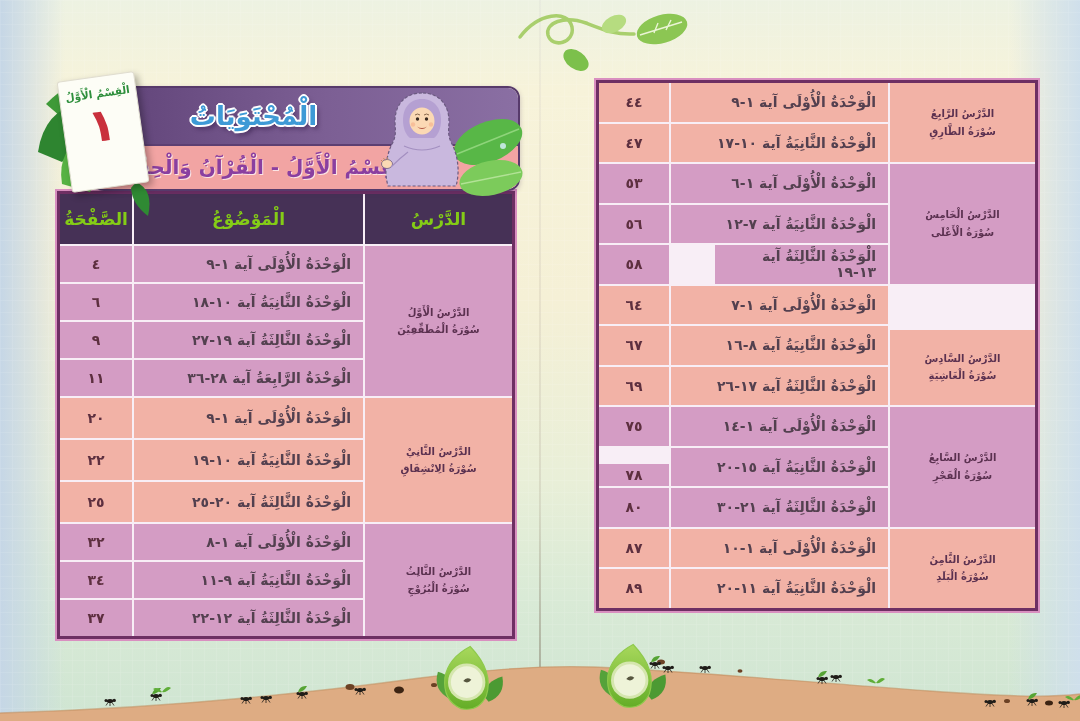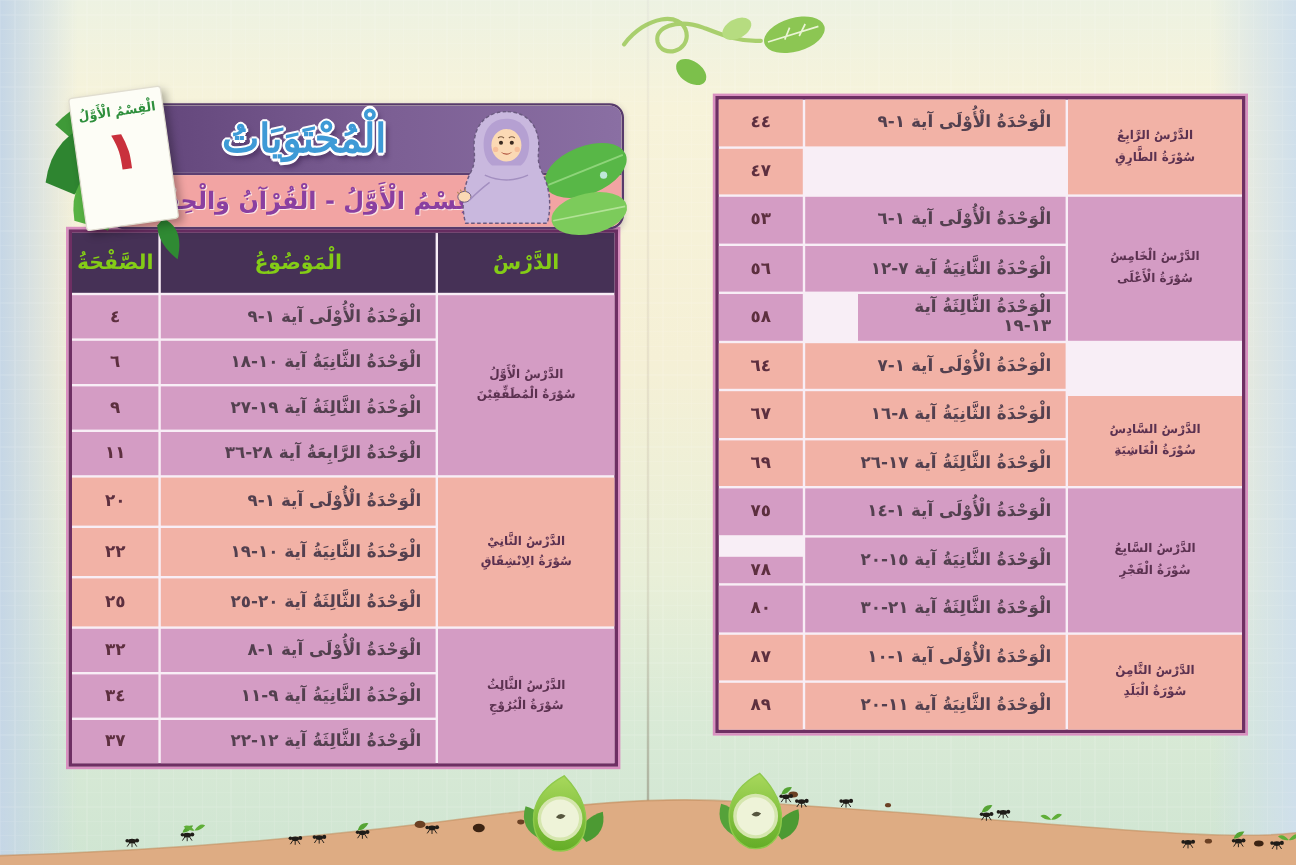--- a/index.html
+++ b/index.html
@@ -22,22 +22,22 @@
     repeating-linear-gradient(0deg,rgba(255,255,255,.5) 0 1px,transparent 1px 12px);}
   .spine{position:absolute;left:539px;top:0;width:2px;height:100%;
     background:linear-gradient(180deg,rgba(130,120,140,.06),rgba(130,110,90,.16) 70%,rgba(90,70,50,.4));}
 
   
   .banner{position:absolute;left:92px;top:86px;width:424px;height:101px;z-index:2;
     border:2px solid #573a6b;border-radius:12px;overflow:hidden;
     display:flex;flex-direction:column;box-shadow:0 2px 5px rgba(60,30,80,.25);}
   .banner .titleband{flex:57 0 0;background:linear-gradient(90deg,#5f4277,#7c5f94 55%,#8a6fa3);
     display:flex;align-items:center;justify-content:center;padding-right:105px;border-bottom:2px solid #5d3f72;}
-  .banner .title{font-size:33px;font-weight:bold;color:var(--title-blue);letter-spacing:1px;
-    text-shadow:-2px 0 0 #fff,2px 0 0 #fff,0 -2px 0 #fff,0 2px 0 #fff,-1px -1px #fff,1px 1px #fff,-1px 1px #fff,1px -1px #fff,3px 4px 4px rgba(50,25,70,.55);font-family:Liberation Serif, serif;}
+  .banner .title{font-size:26px;font-weight:bold;color:var(--title-blue);letter-spacing:1px;
+    text-shadow:-2px 0 0 #fff,2px 0 0 #fff,0 -2px 0 #fff,0 2px 0 #fff,-1px -1px #fff,1px 1px #fff,-1px 1px #fff,1px -1px #fff,3px 4px 4px rgba(50,25,70,.55);}
   .banner .subband{flex:44 0 0;background:var(--banner-pink);display:flex;align-items:center;justify-content:center;padding-right:88px;}
   .banner .subtitle{font-size:20px;font-weight:bold;color:var(--subtitle-purple);
     text-shadow:1px 1px 0 rgba(255,255,255,.7);}
   .girl{position:absolute;left:374px;top:88px;width:96px;height:100px;z-index:5;}
   .banner-leaves{position:absolute;left:433px;top:116px;width:96px;height:88px;z-index:4;}
 
   
   .bookmark{position:absolute;left:36px;top:64px;width:140px;height:162px;z-index:6;}
   .bookmark svg{position:absolute;inset:0;}
   .bookmark .card{position:absolute;left:28px;top:12px;width:78px;height:112px;background:#fdfdf6;
@@ -182,20 +182,21 @@
 
   <div class="toc right-toc">
     <div class="tbody">
         <div class="grp tone-salmon">
           <div class="cell lesson" style="grid-area: 1 / 1 / span 2;">
             <div class="l1">الدَّرْسُ الرَّابِعُ</div>
             <div class="l2">سُوْرَةُ الطَّارِقِ</div>
           </div>
           <div class="cell topic" style="grid-area: 1 / 2;">الْوَحْدَةُ الْأُوْلَى آية ١-٩</div>
           <div class="cell pagenum" style="grid-area: 1 / 3;">٤٤</div>
+          <div class="cell topic" style="grid-area: 2 / 2;">الْوَحْدَةُ الثَّانِيَةُ آية ١٠-١٧</div>
           <div class="cell pagenum" style="grid-area: 2 / 3;">٤٧</div>
         </div>
         <div class="grp tone-mauve">
           <div class="cell lesson" style="grid-area: 1 / 1 / span 3;">
             <div class="l1">الدَّرْسُ الْخَامِسُ</div>
             <div class="l2">سُوْرَةُ الْأَعْلَى</div>
           </div>
           <div class="cell topic" style="grid-area: 1 / 2;">الْوَحْدَةُ الْأُوْلَى آية ١-٦</div>
           <div class="cell pagenum" style="grid-area: 1 / 3;">٥٣</div>
           <div class="cell topic" style="grid-area: 2 / 2;">الْوَحْدَةُ الثَّانِيَةُ آية ٧-١٢</div>

